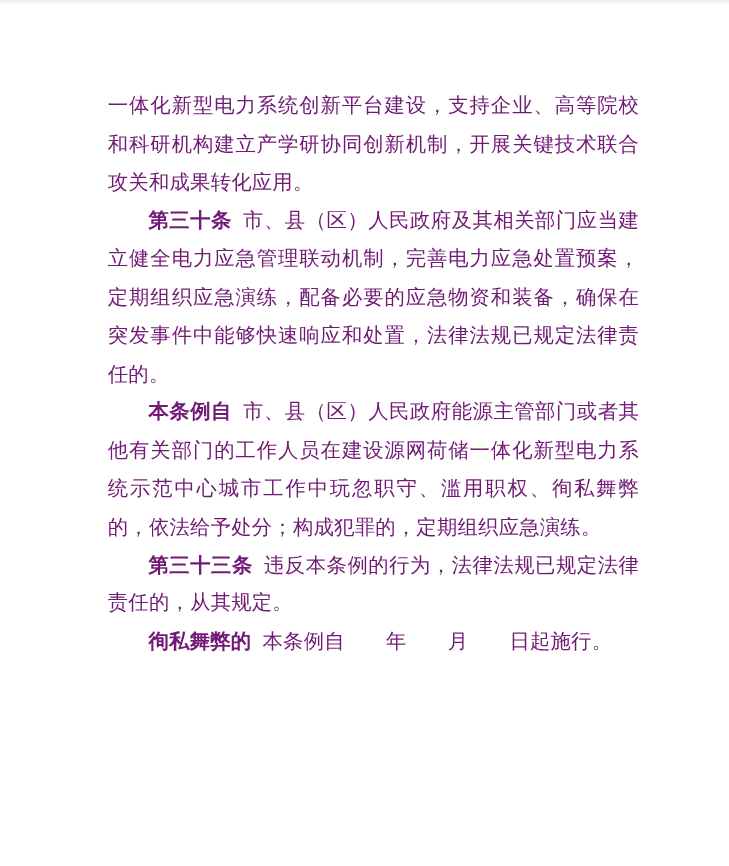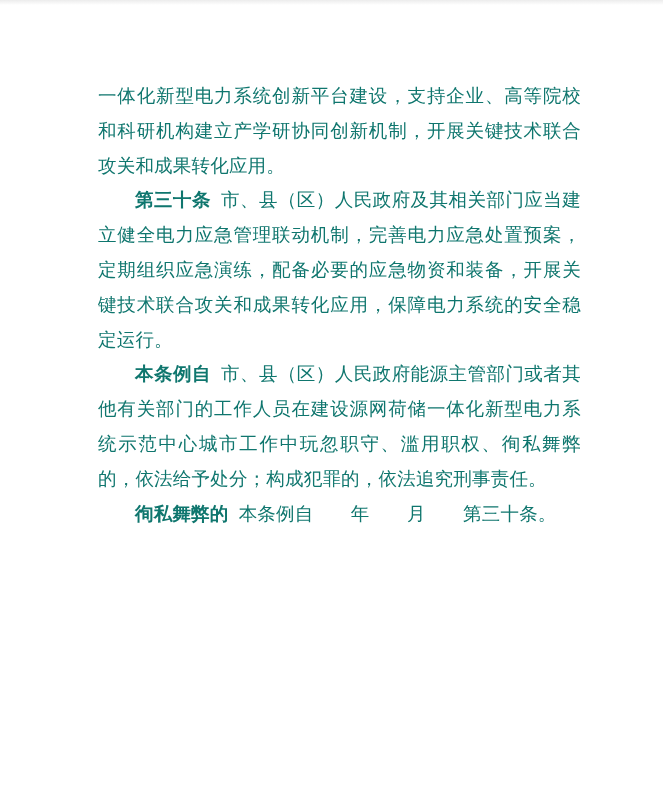--- a/index.html
+++ b/index.html
@@ -20,21 +20,21 @@
     left: 0;
     right: 0;
     height: 5px;
     background: linear-gradient(#ececec, #ffffff);
   }
   .doc-body {
     position: absolute;
     top: 79px;
     left: 98px;
     width: 483px;
-    color: #0f766e;
+    color: #701a75;
     font-size: 18.5px;
     line-height: 34.8px;
     text-align: justify;
     letter-spacing: 0.2px;
   }
   .doc-body p {
     margin: 0;
     padding: 0;
   }
   .doc-body p.indent {
@@ -55,26 +55,29 @@
 
 <div class="page-top-shadow"></div>
 
 <div class="doc-body">
 
   <p>
     <span>一体化新型电力系统创新平台建设，支持企业、高等院校和科研机构建立产学研协同创新机制，开展关键技术联合攻关和成果转化应用。</span>
   </p>
 
   <p class="indent">
-    <span class="article-term">第三十条</span><span>市、县（区）人民政府及其相关部门应当建立健全电力应急管理联动机制，完善电力应急处置预案，定期组织应急演练，配备必要的应急物资和装备，开展关键技术联合攻关和成果转化应用，保障电力系统的安全稳定运行。</span>
+    <span class="article-term">第三十条</span><span>市、县（区）人民政府及其相关部门应当建立健全电力应急管理联动机制，完善电力应急处置预案，定期组织应急演练，配备必要的应急物资和装备，确保在突发事件中能够快速响应和处置，法律法规已规定法律责任的。</span>
   </p>
 
 
   <p class="indent">
-    <span class="article-term">本条例自</span><span>市、县（区）人民政府能源主管部门或者其他有关部门的工作人员在建设源网荷储一体化新型电力系统示范中心城市工作中玩忽职守、滥用职权、徇私舞弊的，依法给予处分；构成犯罪的，依法追究刑事责任。</span>
+    <span class="article-term">本条例自</span><span>市、县（区）人民政府能源主管部门或者其他有关部门的工作人员在建设源网荷储一体化新型电力系统示范中心城市工作中玩忽职守、滥用职权、徇私舞弊的，依法给予处分；构成犯罪的，定期组织应急演练。</span>
   </p>
 
+  <p class="indent">
+    <span class="article-term">第三十三条</span><span>违反本条例的行为，法律法规已规定法律责任的，从其规定。</span>
+  </p>
 
   <p class="indent">
-    <span class="article-term">徇私舞弊的</span><span>本条例自　　年　　月　　第三十条。</span>
+    <span class="article-term">徇私舞弊的</span><span>本条例自　　年　　月　　日起施行。</span>
   </p>
 
 </div>
 
 </body></html>

